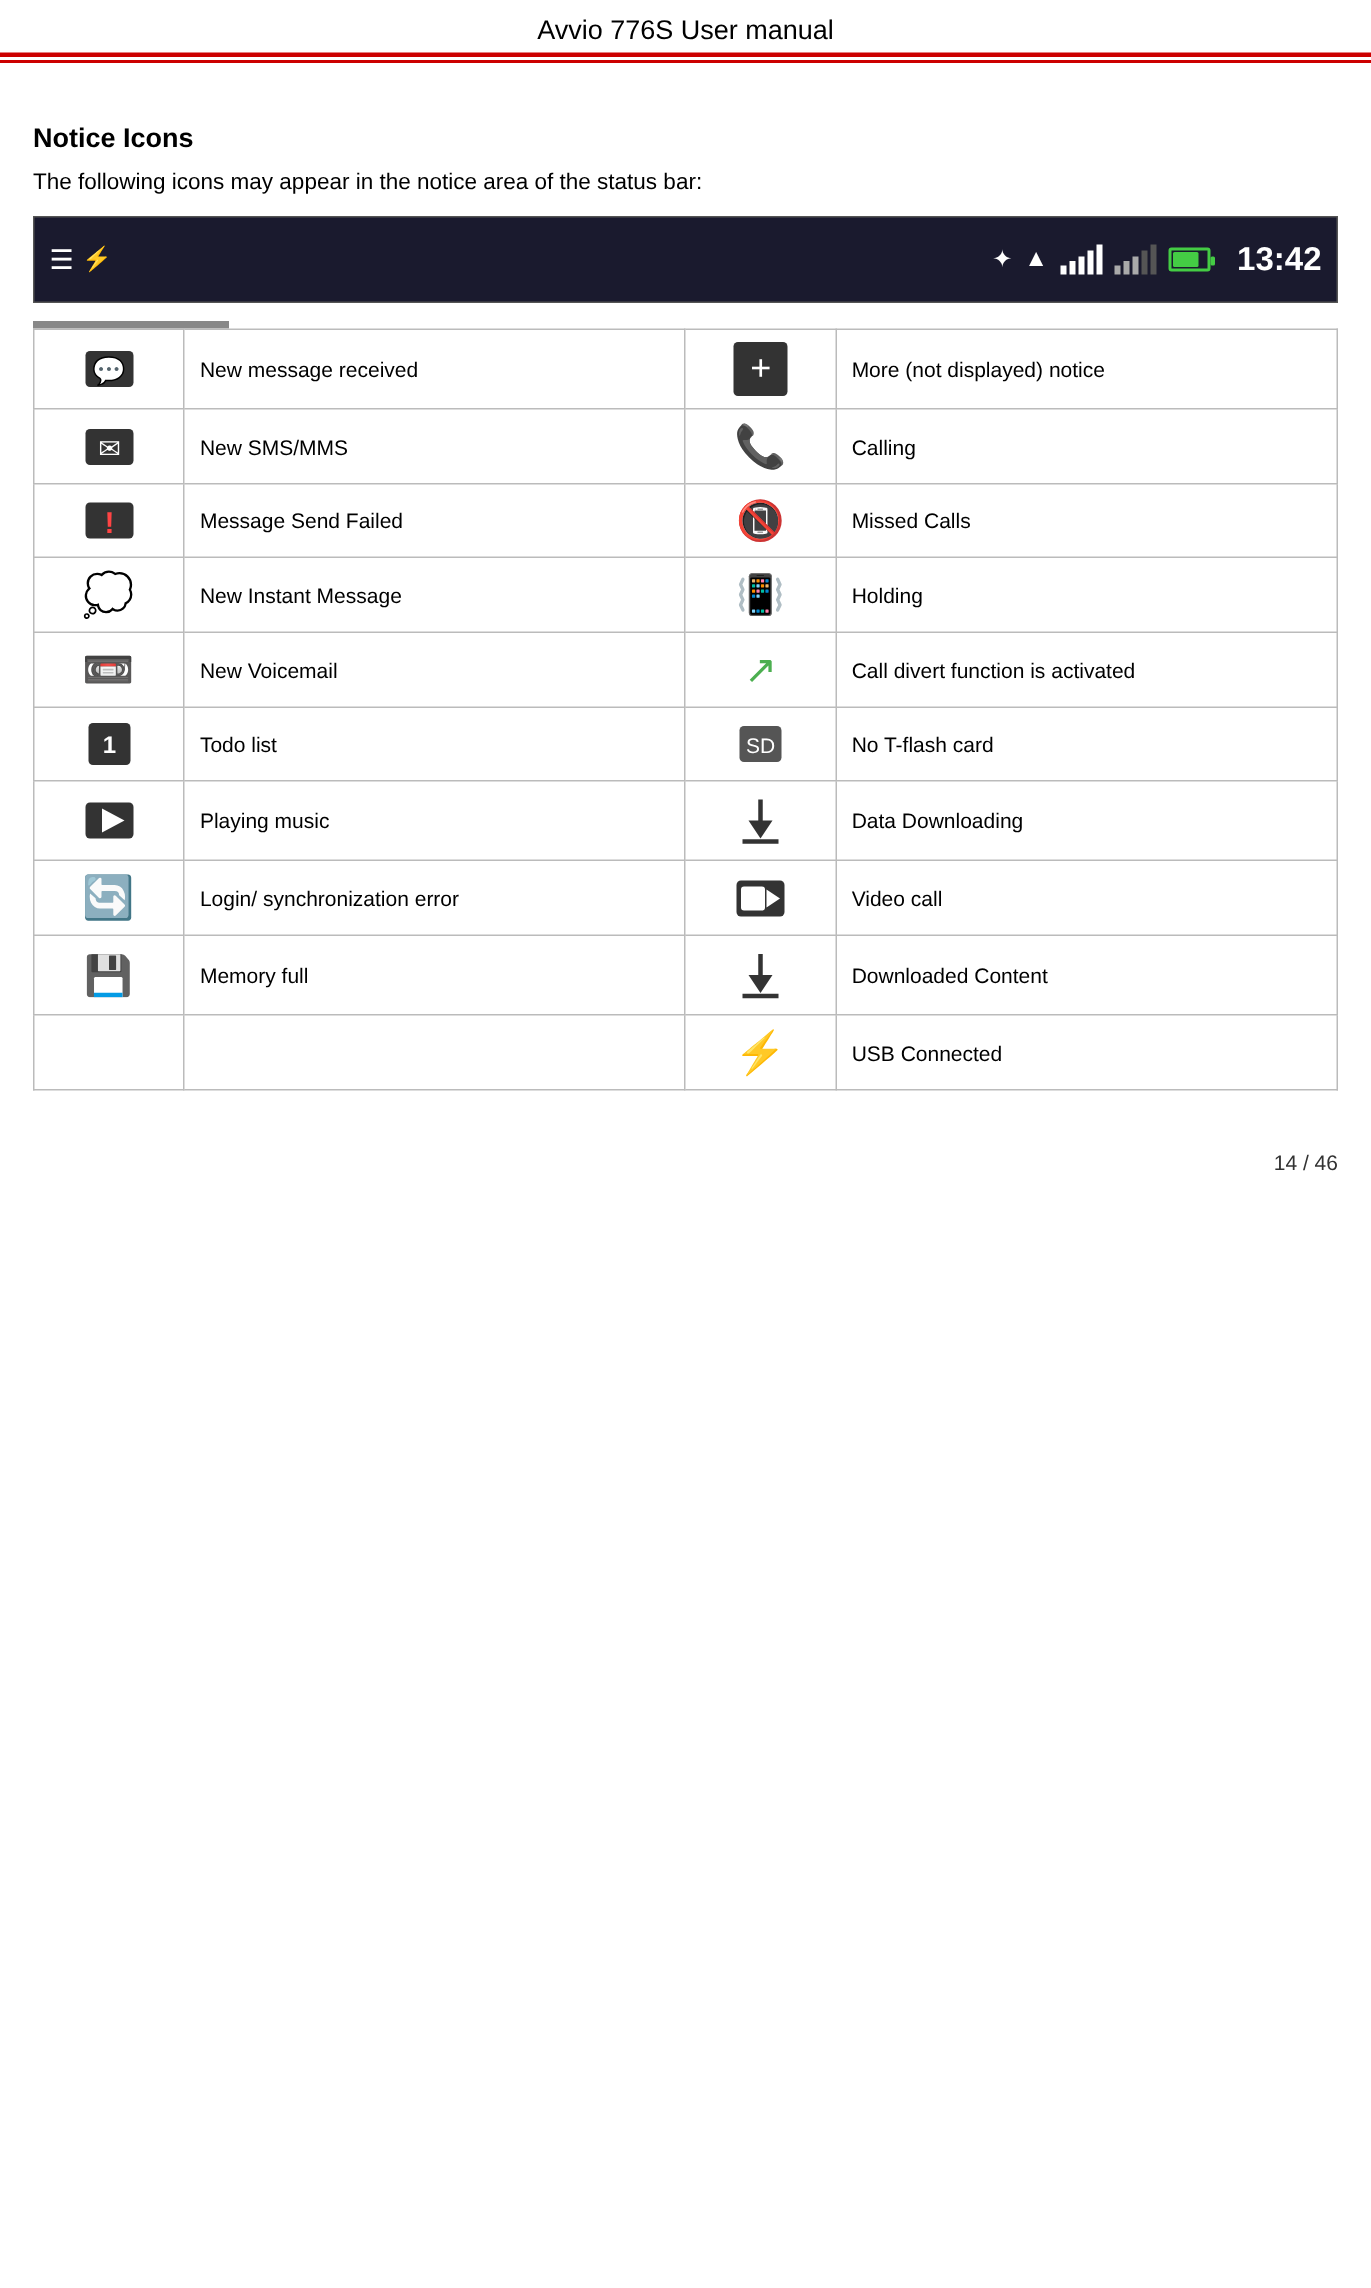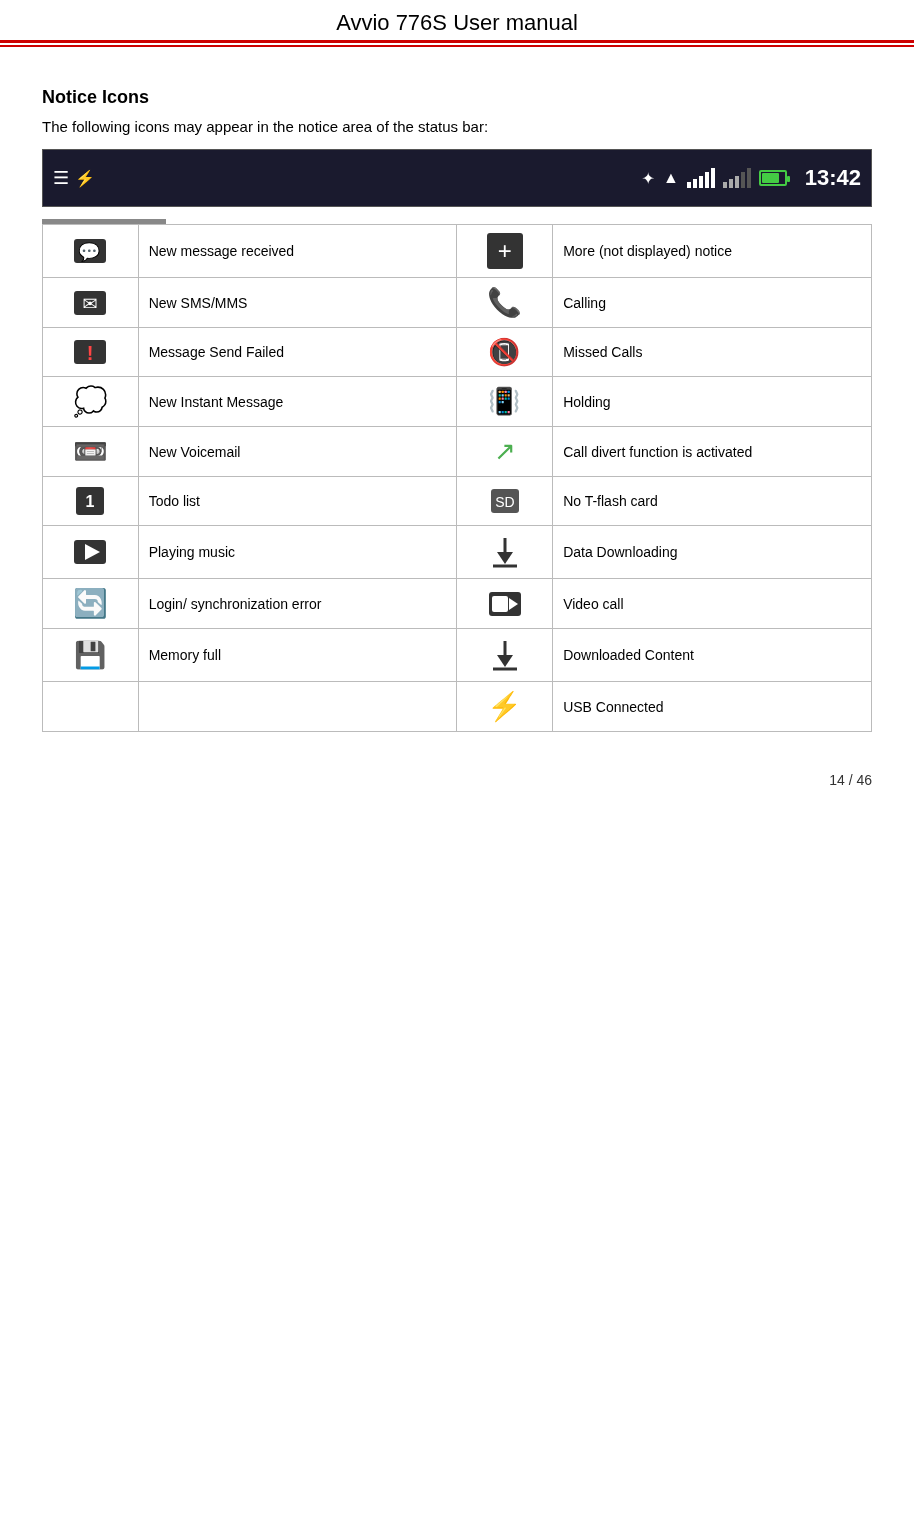--- a/index.html
+++ b/index.html
@@ -8,34 +8,34 @@
       background: #fff;
       width: 914px;
       min-height: 1525px;
       color: #000;
     }
 
     
     .page-header {
       text-align: center;
       padding: 10px 0 4px 0;
-      font-size: 22px;
+      font-size: 18px;
       font-weight: normal;
       border-bottom: 3px solid #c00;
       margin-bottom: 2px;
     }
     .header-underline {
       height: 2px;
       background: #c00;
       margin: 0 0 20px 0;
     }
 
     
     .content {
-      padding: 20px 42px;
+      padding: 20px 22px;
     }
 
     .section-title {
       font-size: 18px;
       font-weight: bold;
       margin-bottom: 10px;
     }
 
     .intro-text {
       font-size: 15px;

